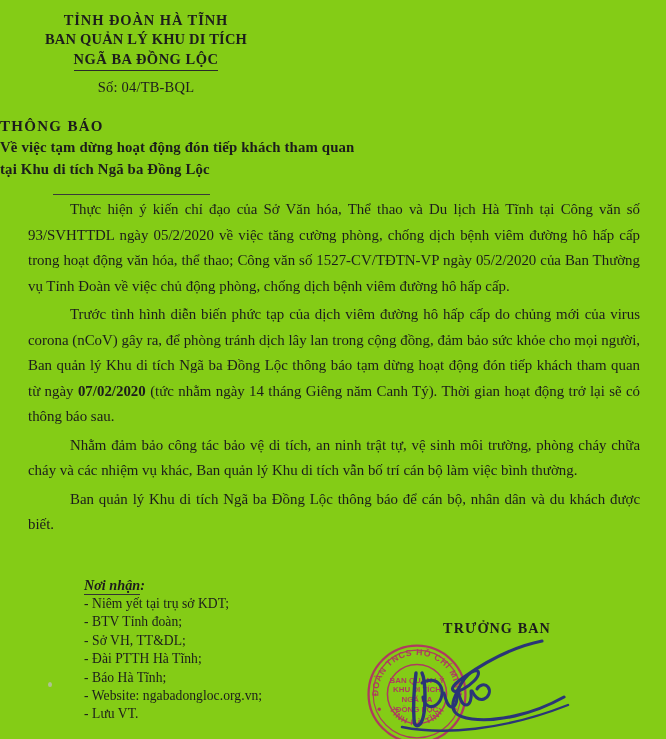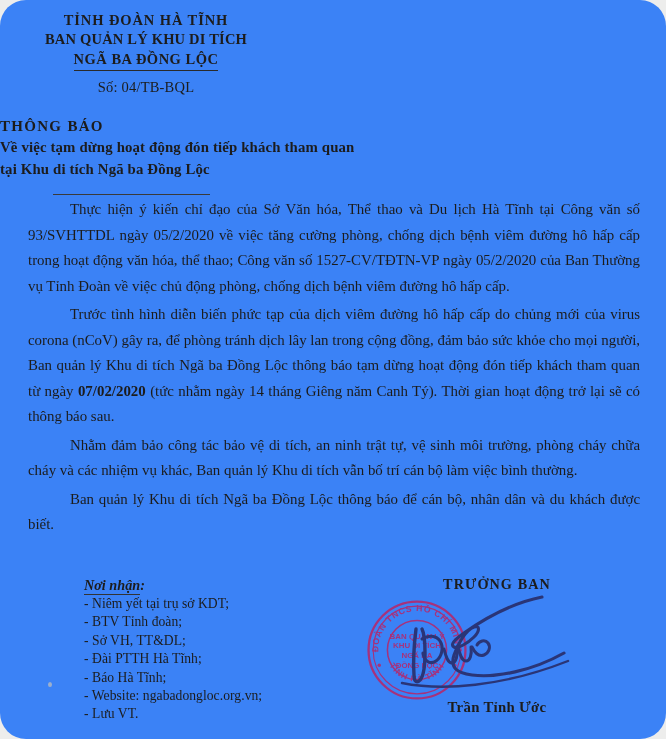--- a/index.html
+++ b/index.html
@@ -12,22 +12,21 @@
     height: 739px;
     overflow: hidden;
     font-family: "Liberation Serif", "DejaVu Serif", serif;
     color: #1c1c1c;
     position: relative;
   }
   #page {
     position: relative;
     width: 666px;
     height: 739px;
-    background: #3b82f6;
-    border-radius: 26px;
+    background: #84cc16;
   }
 
   
   .header {
     display: flex;
     padding-top: 11px;
   }
   .hdr-left {
     width: 292px;
     text-align: center;
@@ -184,20 +183,21 @@
     width: 250px;
     text-align: center;
   }
   .sig-role {
     font-size: 14.2px;
     font-weight: bold;
     letter-spacing: 1.1px;
     white-space: nowrap;
     position: relative;
     z-index: 4;
+    margin-top: 44px;
   }
   .sig-area {
     position: relative;
     height: 106px;
   }
   .sig-name {
     font-size: 14.8px;
     font-weight: bold;
     letter-spacing: 0.3px;
     white-space: nowrap;

